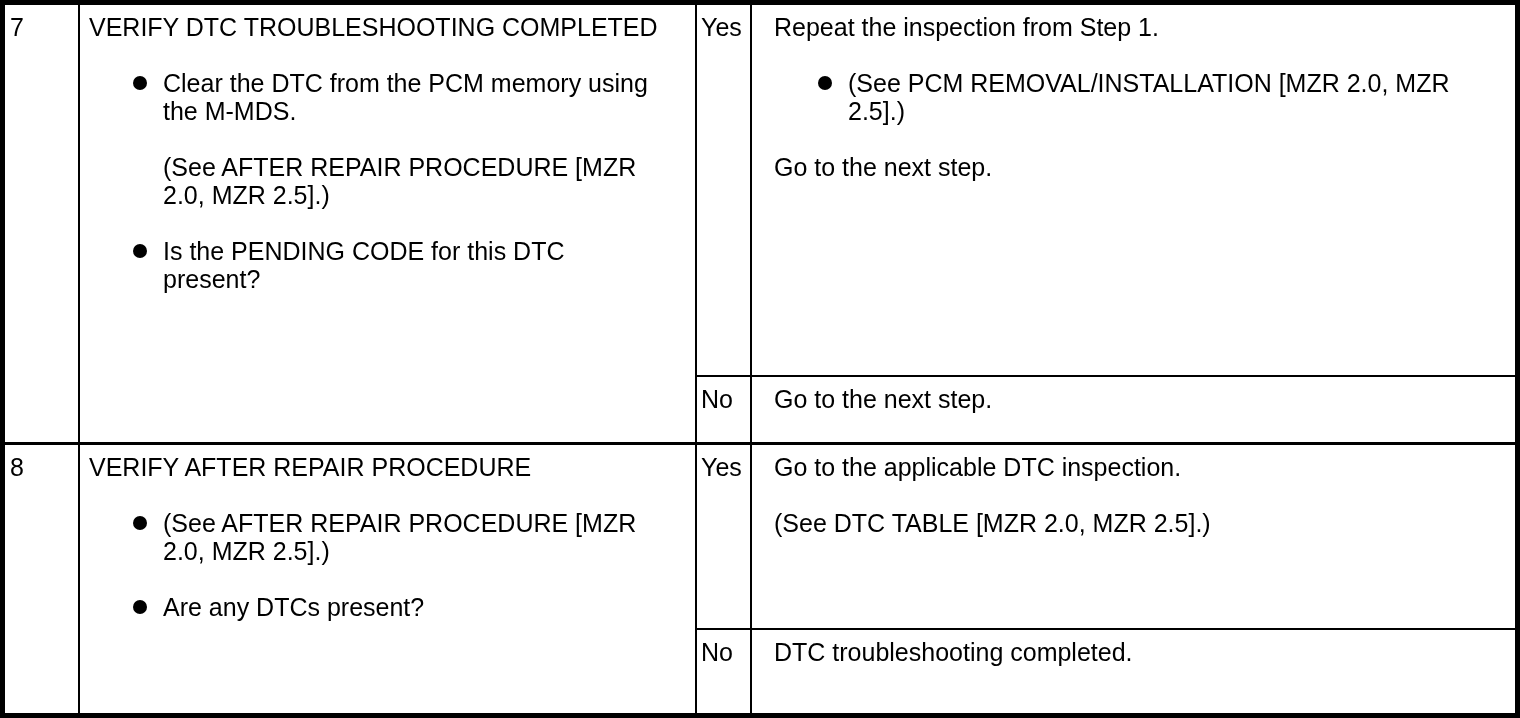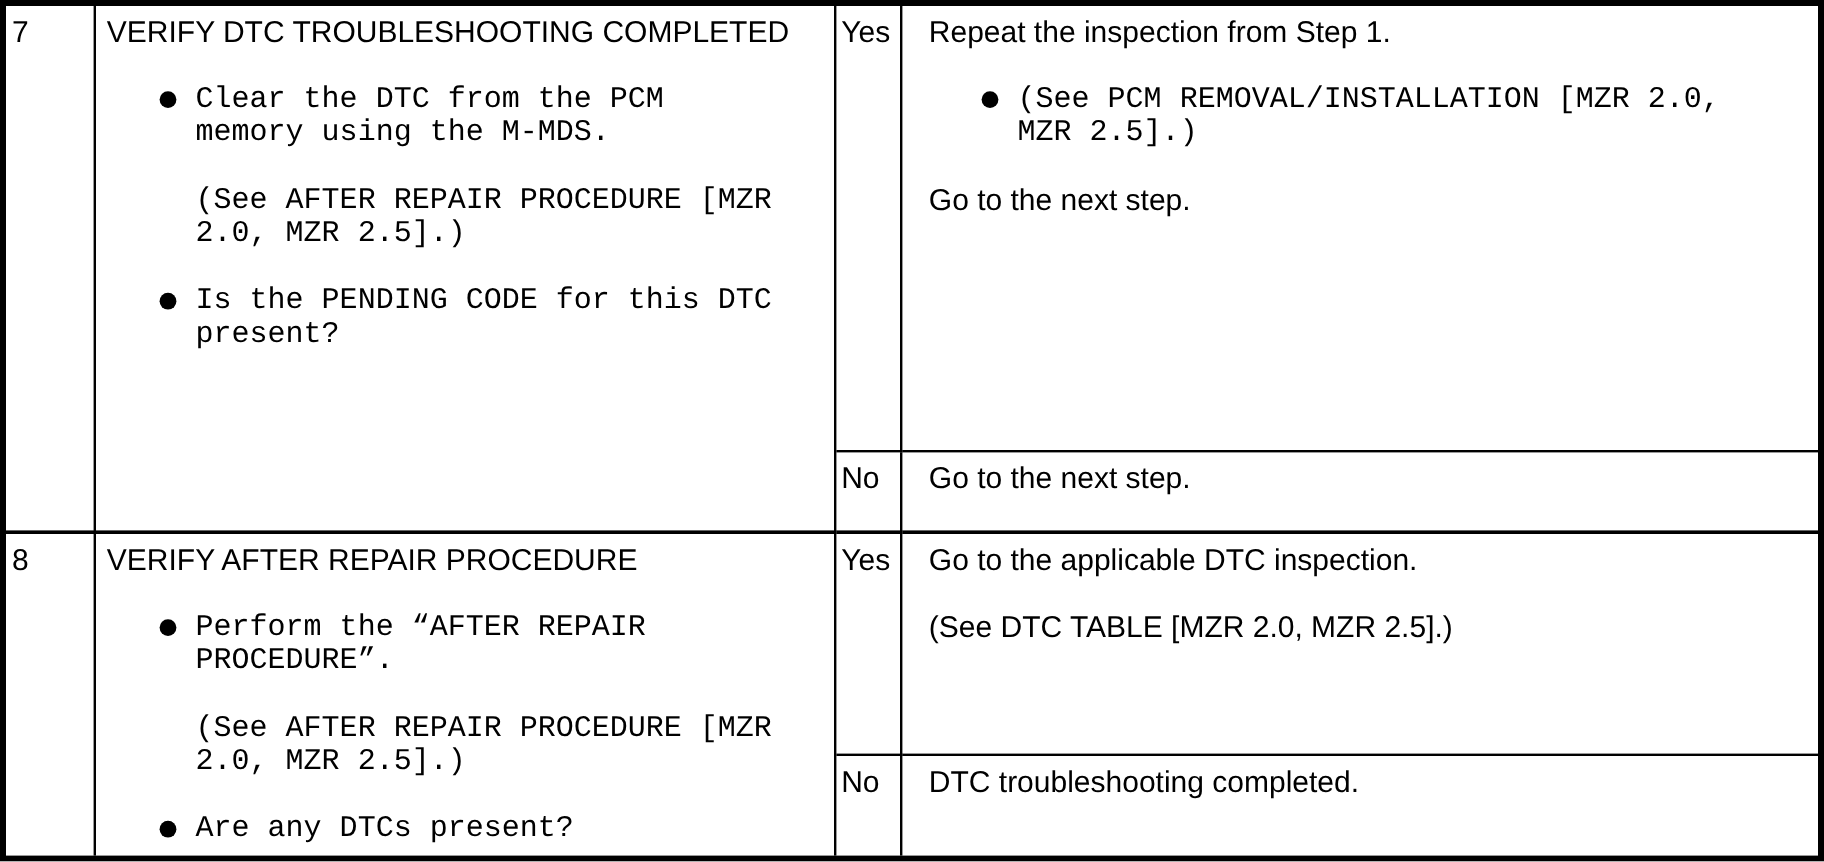--- a/index.html
+++ b/index.html
@@ -32,21 +32,21 @@
   .col-lbl { grid-column: 3; padding-left: 4px; padding-right: 0; }
   .col-act { grid-column: 4; border-right: none; padding-left: 22px; }
   .rowspan-7 { grid-row: 1 / 3; border-bottom-width: 3px; }
   .rowspan-8 { grid-row: 3 / 5; border-bottom: none; }
   .r1 { grid-row: 1; }
   .r2 { grid-row: 2; border-bottom-width: 3px; }
   .r3 { grid-row: 3; }
   .r4 { grid-row: 4; border-bottom: none; }
   .proc-title { font-weight: normal; white-space: nowrap; margin-bottom: 28px; }
   .para { margin-bottom: 28px; }
-  .bullet-item { position: relative; padding-left: 74px; margin-bottom: 28px; font-family: Liberation Mono, monospace; }
+  .bullet-item { position: relative; padding-left: 74px; margin-bottom: 28px; }
   .bullet-item .dot {
     position: absolute; left: 44px; top: 7px;
     width: 14px; height: 14px; background: #000000; border-radius: 50%;
   }
   .col-insp .bullet-item .para { max-width: 494px; }
   .col-act .bullet-item .para { max-width: 630px; }
 </style>
 </head>
 <body>
 
@@ -89,21 +89,20 @@
   </div>
 
   <div class="cell col-num rowspan-8">
     <span>8</span>
   </div>
 
   <div class="cell col-insp rowspan-8">
     <div class="proc-title">VERIFY AFTER REPAIR PROCEDURE</div>
     <div class="bullet-item">
       <span class="dot"></span>
-      <div class="para">Perform the “AFTER REPAIR PROCEDURE”.</div>
       <div class="para">(See AFTER REPAIR PROCEDURE [MZR 2.0, MZR 2.5].)</div>
     </div>
     <div class="bullet-item">
       <span class="dot"></span>
       <div class="para">Are any DTCs present?</div>
     </div>
   </div>
 
   <div class="cell col-lbl r3">
     <span>Yes</span>

